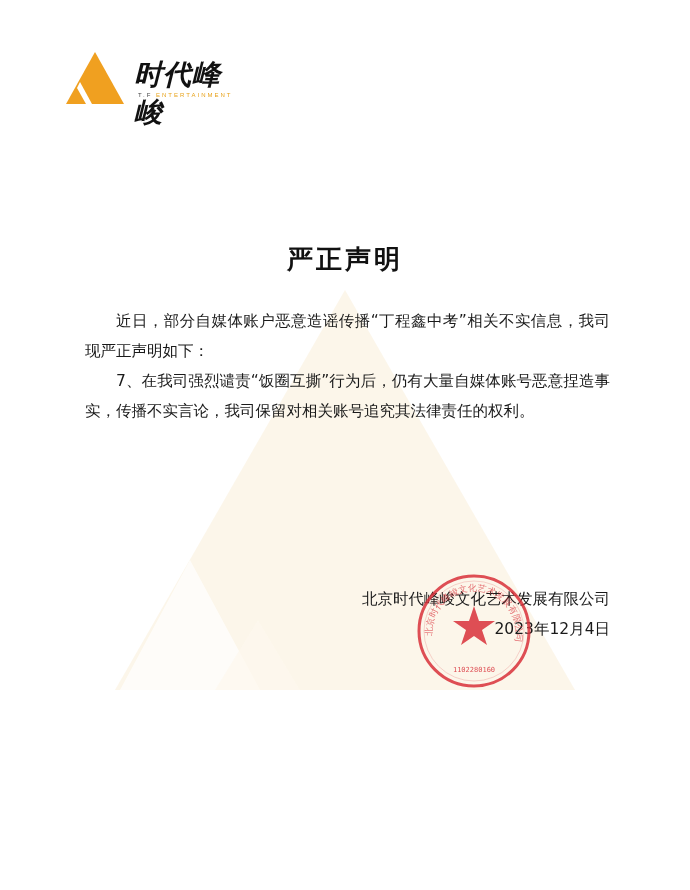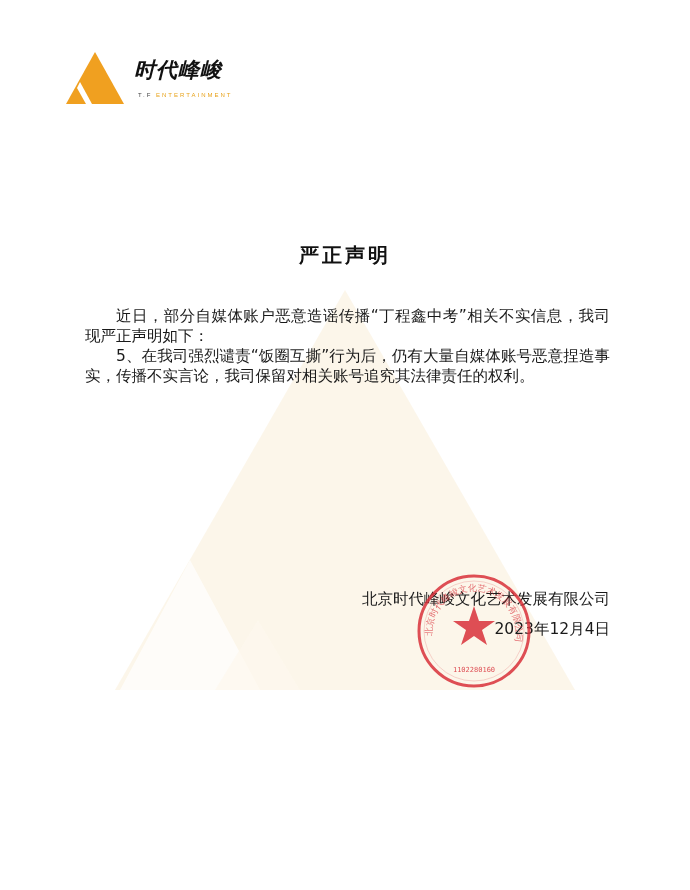--- a/index.html
+++ b/index.html
@@ -4,35 +4,35 @@
 <style>
   html, body { margin: 0; padding: 0; }
   body {
     width: 690px; height: 890px; background: #ffffff; position: relative; overflow: hidden;
     font-family: "DejaVu Sans", "Liberation Sans", sans-serif; color: #222;
   }
   .watermark { position: absolute; left: 0; top: 0; width: 690px; height: 890px; pointer-events: none; }
   .logo { position: absolute; left: 66px; top: 52px; width: 160px; height: 54px; }
   .logo-mark { position: absolute; left: 0; top: 0; width: 58px; height: 52px; }
   .logo-cn {
-    position: absolute; left: 68px; top: 4px; font-family: "DejaVu Serif", serif; font-size: 21px;
+    position: absolute; left: 68px; top: 4px; font-family: "DejaVu Serif", serif; font-size: 28px;
     font-weight: bold; font-style: italic; color: #111; letter-spacing: 1px;
   }
   .logo-en {
     position: absolute; left: 72px; top: 40px; font-family: "Liberation Sans", sans-serif;
     font-size: 6px; letter-spacing: 2px; color: #e8a31c; white-space: nowrap;
   }
   .logo-en .tp { color: #444; }
   .title {
     position: absolute; left: 0; width: 690px; top: 242px; text-align: center;
-    font-size: 20px; font-weight: bold; color: #111; letter-spacing: 3px;
+    font-size: 26px; font-weight: bold; color: #111; letter-spacing: 3px;
   }
   .body-text {
     position: absolute; left: 85px; top: 306px; width: 525px;
-    font-size: 15.5px; line-height: 20px; color: #1a1a1a;
+    font-size: 15.5px; line-height: 30px; color: #1a1a1a;
   }
   .body-text p { margin: 0; text-indent: 2em; text-align: justify; }
   .sign {
     position: absolute; right: 80px; top: 584px; text-align: right;
     font-size: 15.5px; line-height: 30px; color: #1a1a1a; z-index: 2;
   }
   .stamp { position: absolute; left: 415px; top: 572px; width: 118px; height: 118px; z-index: 3; opacity: 0.85; }
 </style>
 </head>
 <body>
@@ -53,21 +53,21 @@
   <div class="logo-en">
     <span class="tp">T.F</span>
     <span>ENTERTAINMENT</span>
   </div>
 </div>
 
 <div class="title">严正声明</div>
 
 <div class="body-text">
   <p>近日，部分自媒体账户恶意造谣传播“丁程鑫中考”相关不实信息，我司现严正声明如下：</p>
-  <p>5、在我司强烈谴责“饭圈互撕”行为后，仍有大量自媒体账号恶意捏造事实，传播不实言论，我司保留对相关账号追究其法律责任的权利。</p>
+  <p>7、在我司强烈谴责“饭圈互撕”行为后，仍有大量自媒体账号恶意捏造事实，传播不实言论，我司保留对相关账号追究其法律责任的权利。</p>
 </div>
 
 <div class="sign">
   <div>北京时代峰峻文化艺术发展有限公司</div>
   <div>2023年12月4日</div>
 </div>
 
 <svg class="stamp" viewBox="0 0 118 118">
   <circle cx="59" cy="59" r="55" fill="none" stroke="#d9313a" stroke-width="3"></circle>
   <circle cx="59" cy="59" r="50" fill="none" stroke="#d9313a" stroke-width="0.6" opacity="0.4"></circle>

